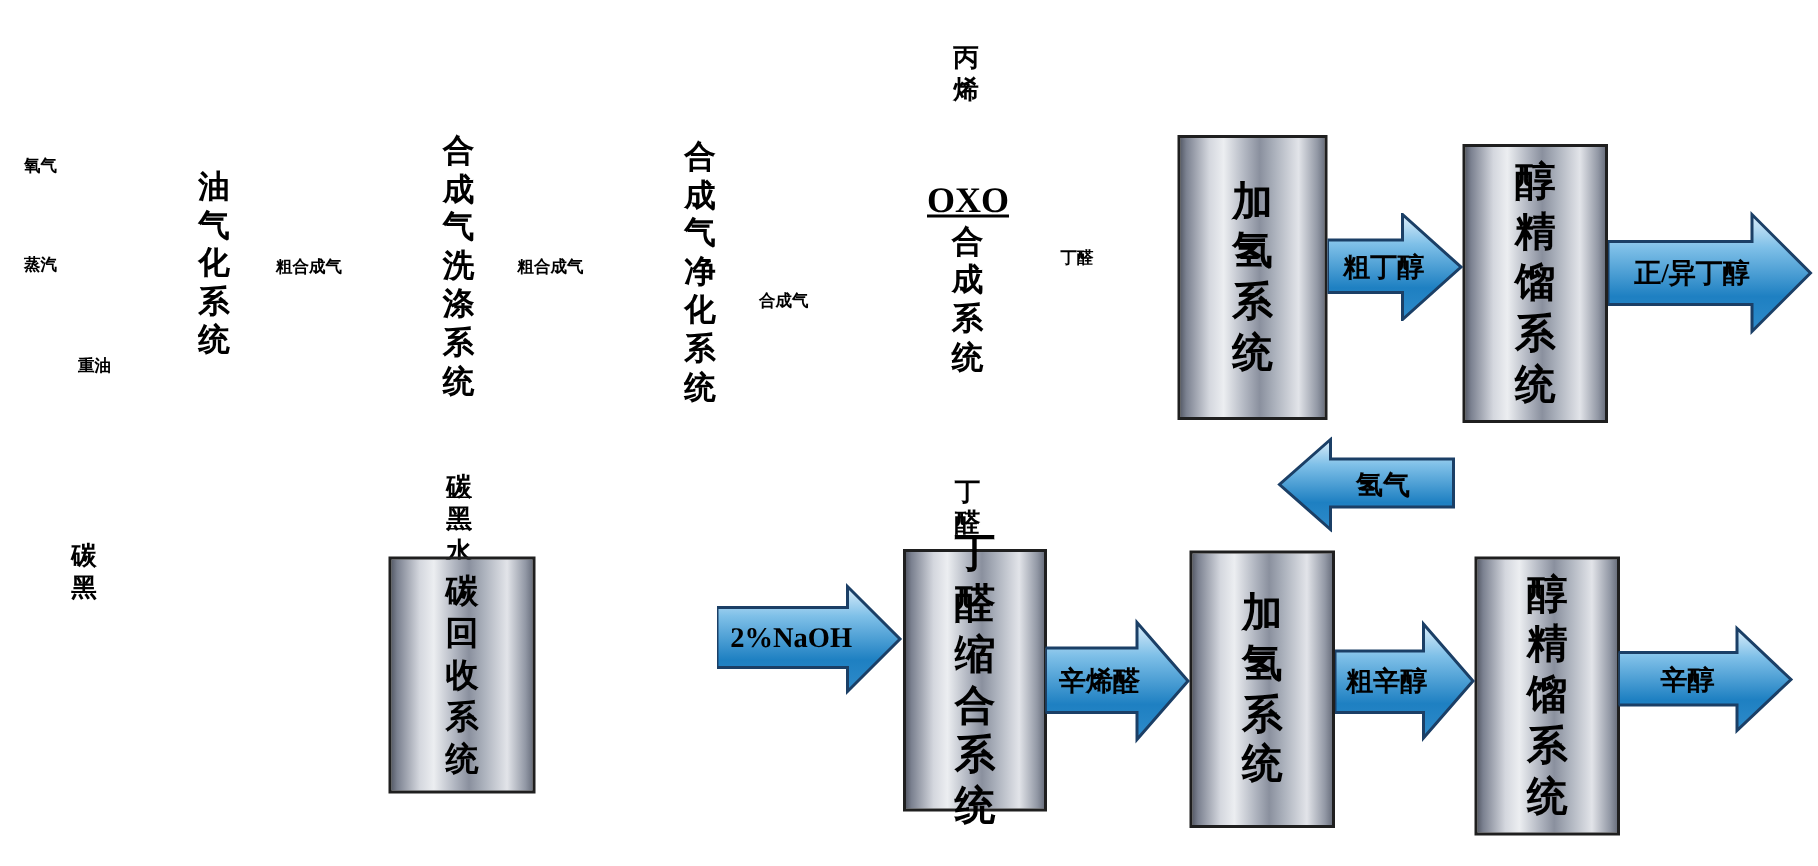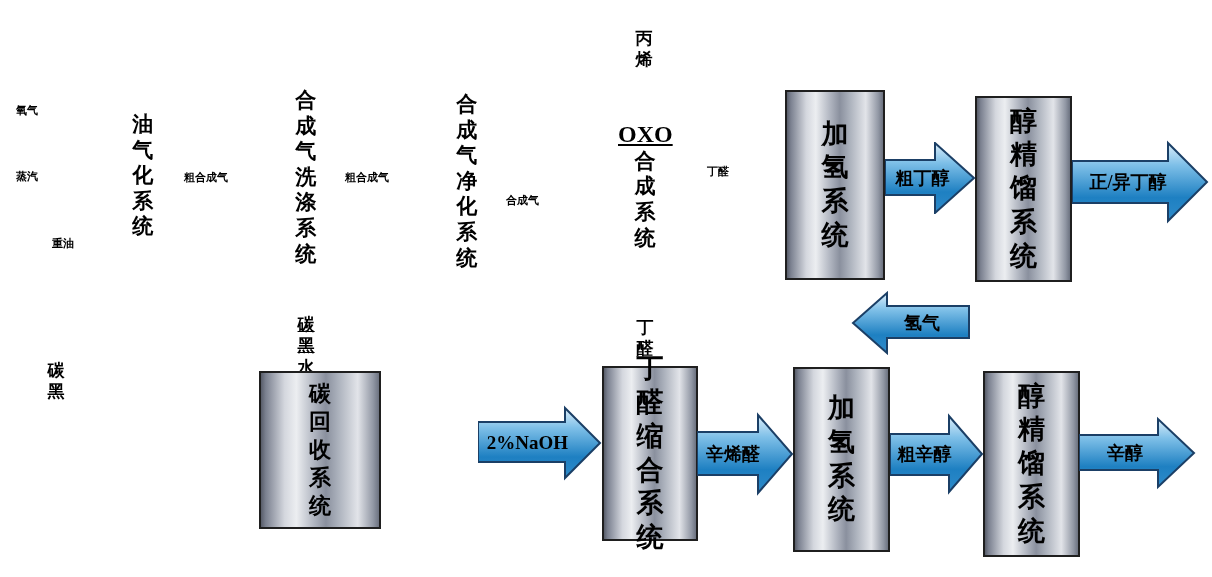--- a/index.html
+++ b/index.html
@@ -121,37 +121,37 @@
 <div class="abs smallv" style="left:45px;top:340px;">
     <div class="vtext">碳黑</div>
   </div>
 <div class="abs smallv" style="left:295px;top:294px;text-decoration:underline;">
     <div class="vtext">碳黑水</div>
   </div>
 <div class="abs smallv" style="left:634px;top:297px;">
     <div class="vtext">丁醛</div>
   </div>
 
-<div class="sysbox" style="left:259px;top:371px;width:122px;height:158px;">
+<div class="sysbox" style="left:259px;top:371px;width:98px;height:158px;">
   <div class="vtext boxtext" style="font-size:22px;line-height:1.28;">碳回收系统</div>
 </div>
 
 <div class="sysbox" style="left:602px;top:366px;width:96px;height:175px;">
   <div class="vtext boxtext">丁醛缩合系统</div>
 </div>
 
 <div class="sysbox" style="left:793px;top:367px;width:97px;height:185px;">
   <div class="vtext boxtext">加氢系统</div>
 </div>
 
 <div class="sysbox" style="left:983px;top:371px;width:97px;height:186px;">
   <div class="vtext boxtext">醇精馏系统</div>
 </div>
 
-<div class="arrow right" style="left:478px;top:405px;width:125px;height:76px;">
+<div class="arrow right" style="left:478px;top:388px;width:125px;height:76px;">
   <svg width="125" height="76" viewBox="0 0 125 76">
     <polygon points="0,17 87,17 87,3 122,38 87,73 87,57 0,57" fill="url(#arrowBlue)" stroke="#1b3f66" stroke-width="2"></polygon>
   </svg>
   <span class="albl" style="font-size:19px;">2%NaOH</span>
 </div>
 
 <div class="arrow right" style="left:697px;top:412px;width:98px;height:84px;">
   <svg width="98" height="84" viewBox="0 0 98 84">
     <polygon points="0,20 61,20 61,3 95,42 61,81 61,63 0,63" fill="url(#arrowBlue)" stroke="#1b3f66" stroke-width="2"></polygon>
   </svg>

